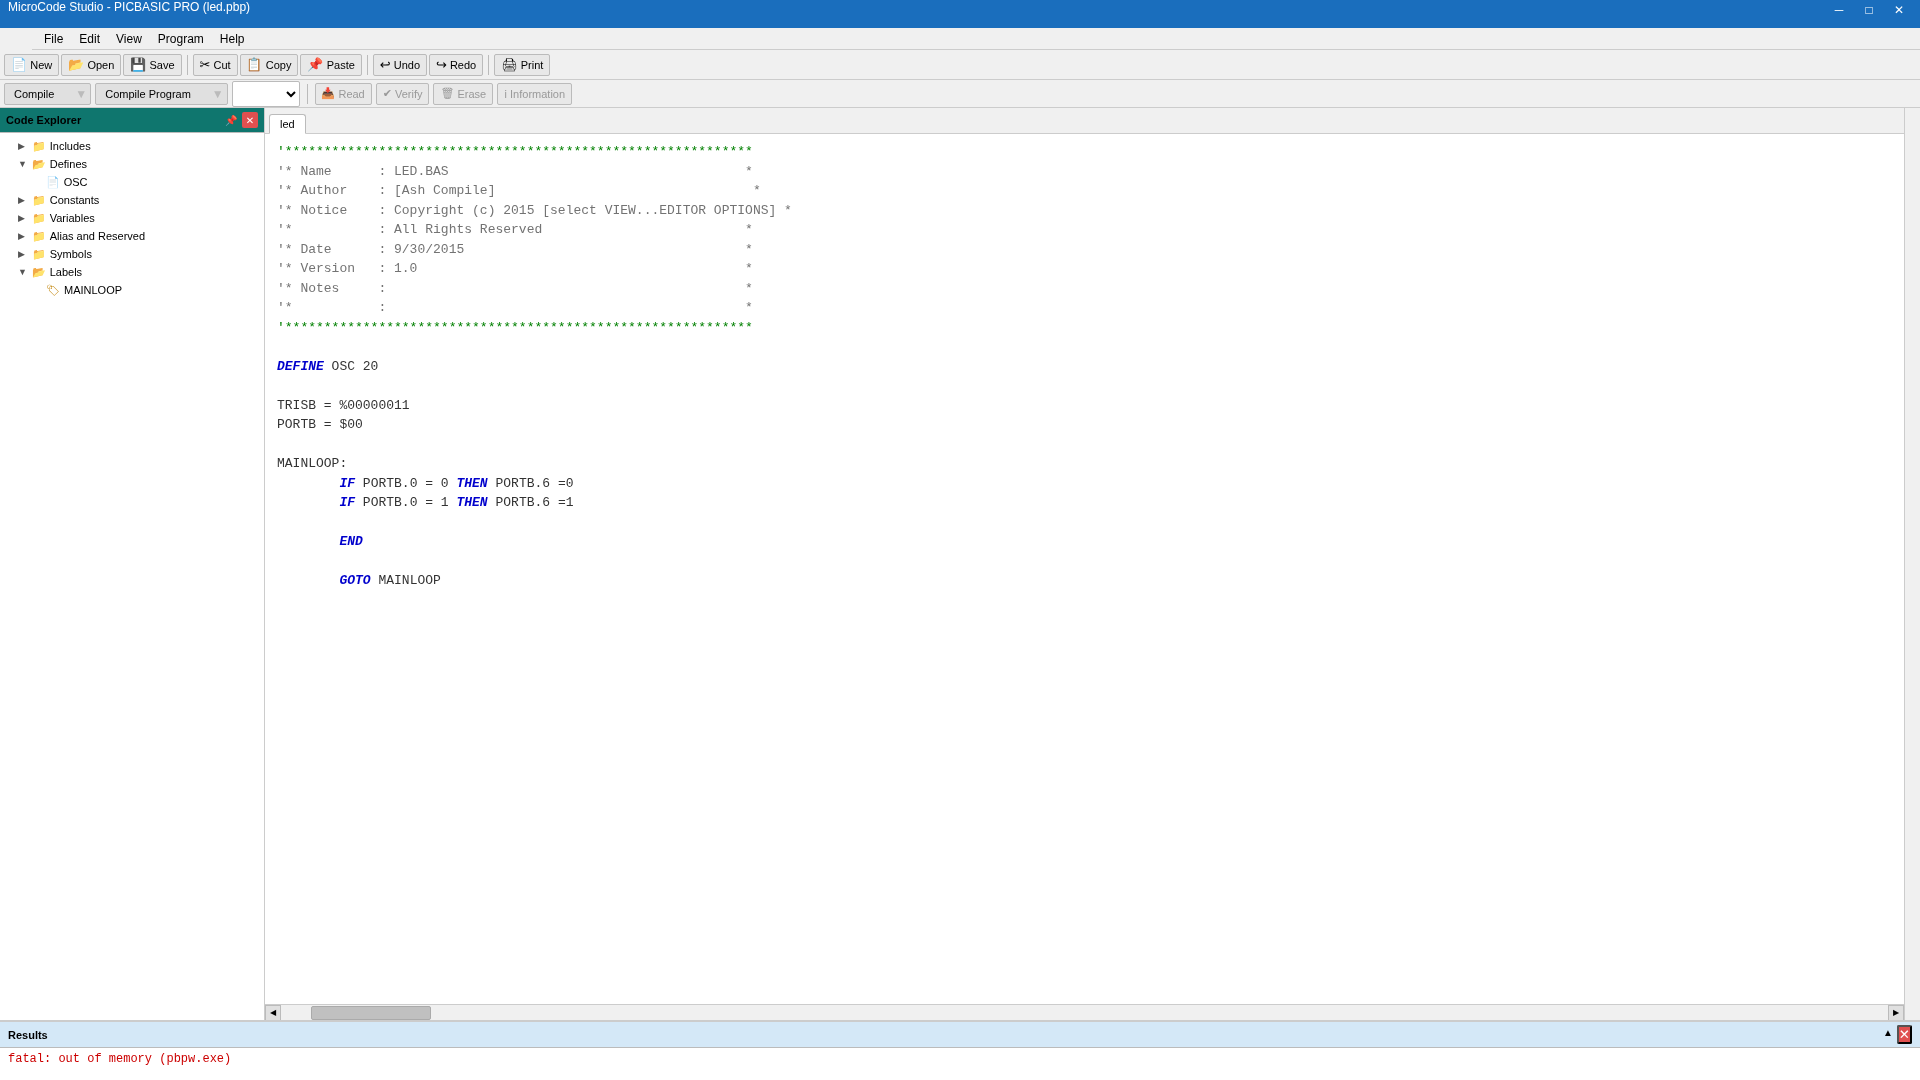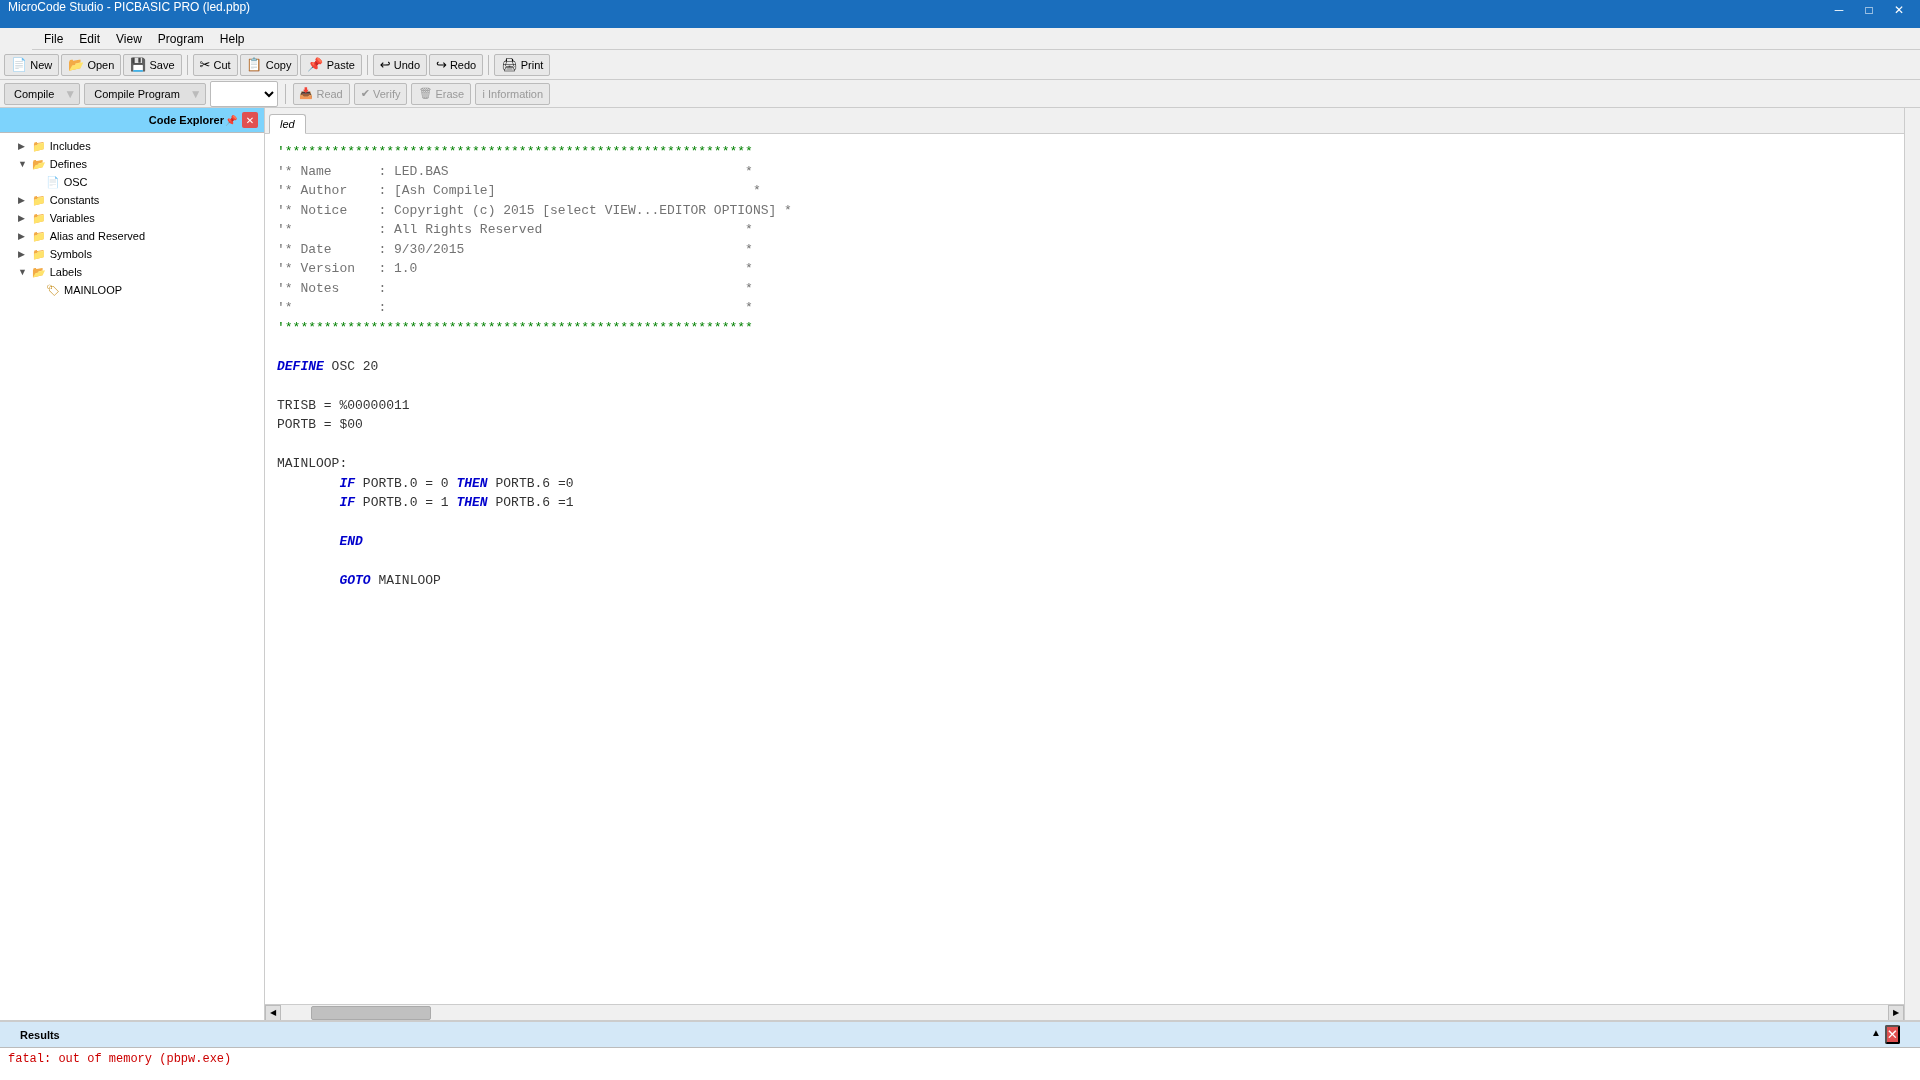--- a/index.html
+++ b/index.html
@@ -69,21 +69,21 @@
     #compile-bar {
       background: #f0f0f0;
       height: 28px;
       display: flex;
       align-items: center;
       padding: 0 4px;
       border-bottom: 1px solid #ccc;
       gap: 4px;
     }
     .compile-group {
-      display: flex; align-items: center; gap: 4px;
+      display: flex; align-items: center; gap: 15px;
       background: #e0e0e0;
       border: 1px solid #bbb;
       border-radius: 2px;
       padding: 1px 3px;
       height: 22px;
     }
     .compile-btn {
       padding: 1px 6px;
       font-size: 11px;
       cursor: pointer;
@@ -119,25 +119,25 @@
     
     #code-explorer {
       width: 265px;
       background: white;
       border-right: 1px solid #ccc;
       display: flex;
       flex-direction: column;
       overflow: hidden;
     }
     #explorer-header {
-      background: #7dd3fc;
+      background: #0f766e;
       padding: 4px 6px;
       display: flex;
       align-items: center;
-      justify-content: flex-end;
+      justify-content: space-between;
       border-bottom: 1px solid #bbb;
       font-size: 11px;
       font-weight: bold;
     }
     #explorer-header .header-controls { display: flex; gap: 2px; }
     #explorer-header .hdr-btn {
       width: 16px; height: 16px;
       border: none;
       cursor: pointer;
       font-size: 10px;
@@ -173,21 +173,20 @@
       background: white;
       overflow: hidden;
     }
     #tab-bar {
       background: #f0f0f0;
       border-bottom: 1px solid #ccc;
       display: flex;
       align-items: flex-end;
       padding: 2px 4px 0;
       height: 26px;
-      font-style: italic;
     }
     .tab {
       background: white;
       border: 1px solid #bbb;
       border-bottom: none;
       padding: 3px 10px;
       font-size: 11px;
       cursor: pointer;
       border-radius: 3px 3px 0 0;
     }
@@ -254,21 +253,21 @@
     
     #results-panel {
       height: 104px;
       background: white;
       border-top: 2px solid #ccc;
       display: flex;
       flex-direction: column;
     }
     #results-header {
       background: #d4e8f7;
-      padding: 3px 20px;
+      padding: 3px 8px;
       display: flex;
       align-items: center;
       justify-content: space-between;
       font-size: 11px;
       font-weight: bold;
       border-bottom: 1px solid #bbb;
     }
     #results-header .header-controls { display: flex; gap: 2px; }
     #results-content {
       flex: 1;

